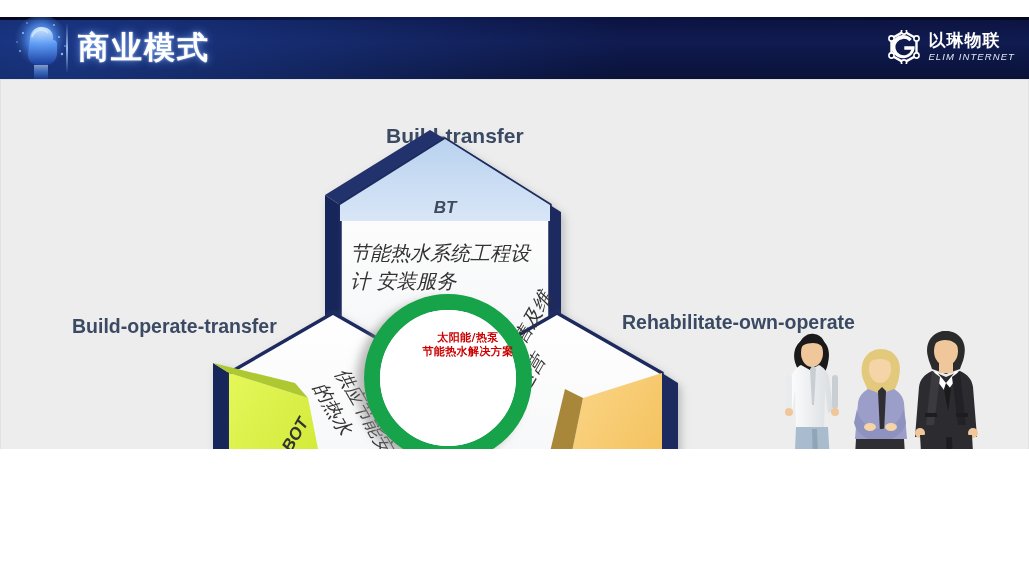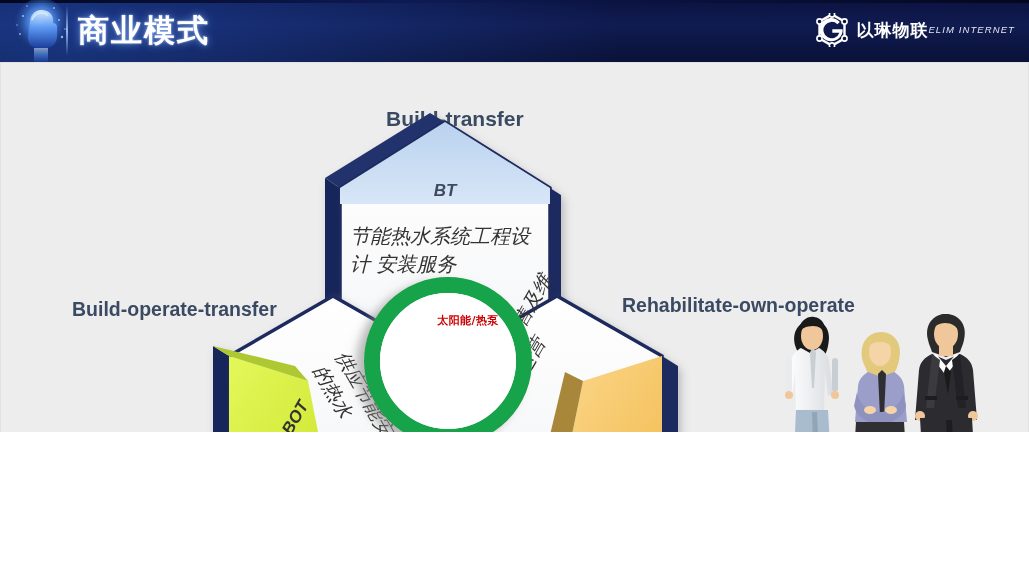--- a/index.html
+++ b/index.html
@@ -1,21 +1,21 @@
 <!DOCTYPE html>
 <html><head>
 <meta charset="utf-8">
 <style>
   html,body{margin:0;padding:0;}
   body{
     width:1029px;height:578px;overflow:hidden;
     background:#ffffff;
     font-family:"Liberation Sans","DejaVu Sans",sans-serif;
   }
-  #slide{position:relative;width:1029px;height:432px;overflow:hidden;background:#f9a8d4;}
+  #slide{position:relative;width:1029px;height:432px;overflow:hidden;background:#f9a8d4;margin-top:17px;}
 
   
   .header{
     position:absolute;left:0;top:0;width:1029px;height:62px;
     background:
       radial-gradient(circle at 60px 30px, rgba(40,90,200,.45) 0%, rgba(10,25,80,0) 58%),
       linear-gradient(180deg,#0b1340 0%,#101b50 40%,#0a1238 100%);
     overflow:hidden;
   }
   .hdr-accent{
@@ -30,21 +30,21 @@
     position:absolute;left:78px;top:10px;
     font-size:31px;font-weight:bold;color:#ffffff;letter-spacing:2px;
     text-shadow:0 0 9px rgba(120,170,255,.85),0 0 2px rgba(255,255,255,.9);
     font-family:"DejaVu Sans","Liberation Sans",sans-serif;
   }
   .title-rule{
     position:absolute;left:66px;top:6px;width:2px;height:50px;
     background:linear-gradient(180deg,rgba(150,190,255,0),rgba(170,205,255,.85),rgba(150,190,255,0));
   }
   .logo{position:absolute;right:14px;top:8px;height:44px;display:flex;align-items:center;gap:7px;}
-  .logo-text{display:flex;justify-content:center;line-height:1;}
+  .logo-text{display:flex;flex-direction:column;justify-content:center;line-height:1;}
   .logo-cn{font-size:17px;font-weight:bold;color:#fff;letter-spacing:1px;
     font-family:"DejaVu Sans","Liberation Sans",sans-serif;}
   .logo-en{font-size:9.5px;color:#e3e8f5;letter-spacing:1.1px;margin-top:3px;font-style:italic;}
 
   
   .canvas{position:absolute;left:0;top:62px;width:1029px;height:516px;background:#ededed;}
   .canvas-edge{position:absolute;left:0;top:0;width:1029px;height:516px;
     border:1px solid #e2e2e2;box-sizing:border-box;}
 
   
@@ -211,20 +211,21 @@
 
       <g filter="url(#ringShadow)">
         <circle cx="253" cy="283" r="76" fill="#ffffff" stroke="#16a34a" stroke-width="16"></circle>
       </g>
       <circle cx="253" cy="283" r="68" fill="#ffffff"></circle>
     </svg>
   </div>
 
   <div class="core-text">
     <div>太阳能/热泵</div>
+    <div>节能热水解决方案</div>
   </div>
 
   <div id="people">
     <svg width="245" height="230" viewBox="0 0 245 230">
       <defs>
         <linearGradient id="sh1" x1="0" y1="0" x2="1" y2="0">
           <stop offset="0%" stop-color="#ffffff"></stop>
             <stop offset="100%" stop-color="#d9dde1"></stop>
         </linearGradient>
       </defs>

